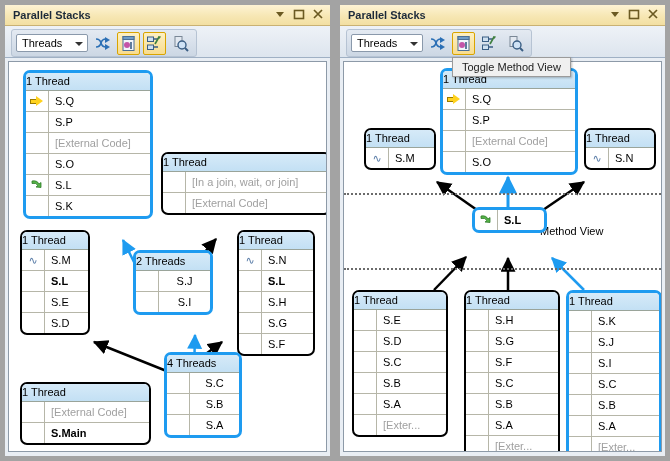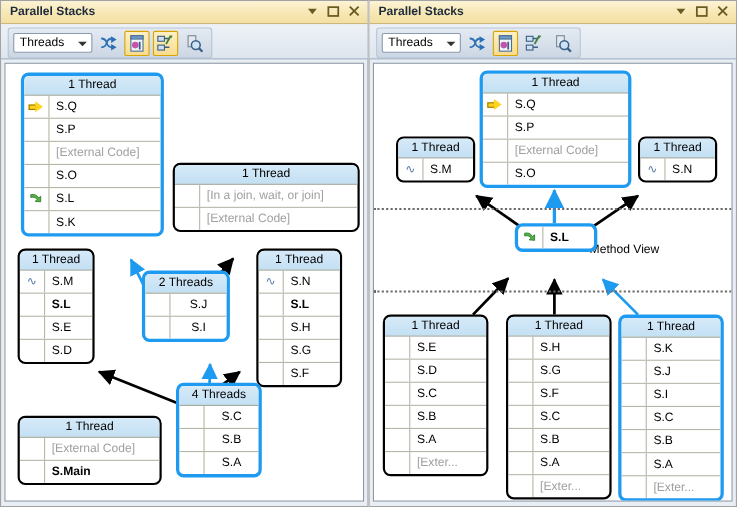--- a/index.html
+++ b/index.html
@@ -2,21 +2,21 @@
 <html><head>
 <meta charset="utf-8">
 <style>
   html,body{margin:0;padding:0;background:#fff;}
   body{width:670px;height:461px;overflow:hidden;
        font-family:"Liberation Sans","DejaVu Sans",sans-serif;font-size:11px;color:#000;}
   .root{position:relative;width:670px;height:461px;}
 
   
   .win{position:absolute;top:0;height:461px;width:335px;box-sizing:border-box;
-       border:1px solid #a3a3a3;background:#e9eef4;}
+       border:5px solid #a3a3a3;background:#e9eef4;}
   .win.left{left:0;}
   .win.right{left:335px;}
 
   .titlebar{position:relative;height:21px;box-sizing:border-box;
             background:linear-gradient(to bottom,#fdf3d4 0%,#f7e7b4 55%,#f2dfa2 100%);
             border-bottom:1px solid #c9b173;}
   .title-text{position:absolute;left:8px;top:4px;font-size:11px;font-weight:bold;color:#1c2a3a;}
   .title-btns{position:absolute;right:6px;top:3px;display:flex;gap:7px;align-items:center;color:#6b5a22;}
   .tb-ic{width:12px;height:12px;display:block;}
 
@@ -34,21 +34,21 @@
         display:flex;align-items:center;justify-content:center;}
   .tbtn.on{background:linear-gradient(to bottom,#fdf0c3,#f8dc8e);border-color:#d9a400;}
 
   .canvas{position:absolute;left:3px;right:3px;top:56px;bottom:4px;background:#fff;
           border:1px solid #8d9aa8;overflow:hidden;}
 
   
   .box{position:absolute;box-sizing:border-box;background:#fff;border-radius:7px;overflow:hidden;}
   .box.black{border:2px solid #000;}
   .box.blue{border:3px solid #1e9bf0;}
-  .bhead{height:17px;line-height:17px;text-align:center;font-size:11px;
+  .bhead{height:17px;line-height:17px;font-size:11px;
          background:linear-gradient(to bottom,#d6eaf8,#c3e0f4);border-bottom:1px solid #9aa49a;color:#000;}
   .brow{display:flex;height:20px;align-items:stretch;border-bottom:1px solid #b6b6a8;}
   .brow:last-child{border-bottom:none;}
   .gut{width:22px;flex:0 0 22px;border-right:1px solid #b6b6a8;
        display:flex;align-items:center;justify-content:center;}
   .txt{flex:1;display:flex;align-items:center;padding-left:6px;font-size:11px;}
   .txt.ext{color:#a0a0a0;}
   .txt.bold{font-weight:bold;}
   .txt.ctr{justify-content:center;padding-left:0;}
 
@@ -514,15 +514,16 @@
             <div class="gut"></div>
             <div class="txt">S.A</div>
           </div>
         <div class="brow">
             <div class="gut"></div>
             <div class="txt ext">[Exter...</div>
           </div>
       </div>
     </div>
 
+    <div class="tooltip" style="left:112px;top:52px;">Toggle Method View</div>
   </div>
 
 </div>
 
 </body></html>

